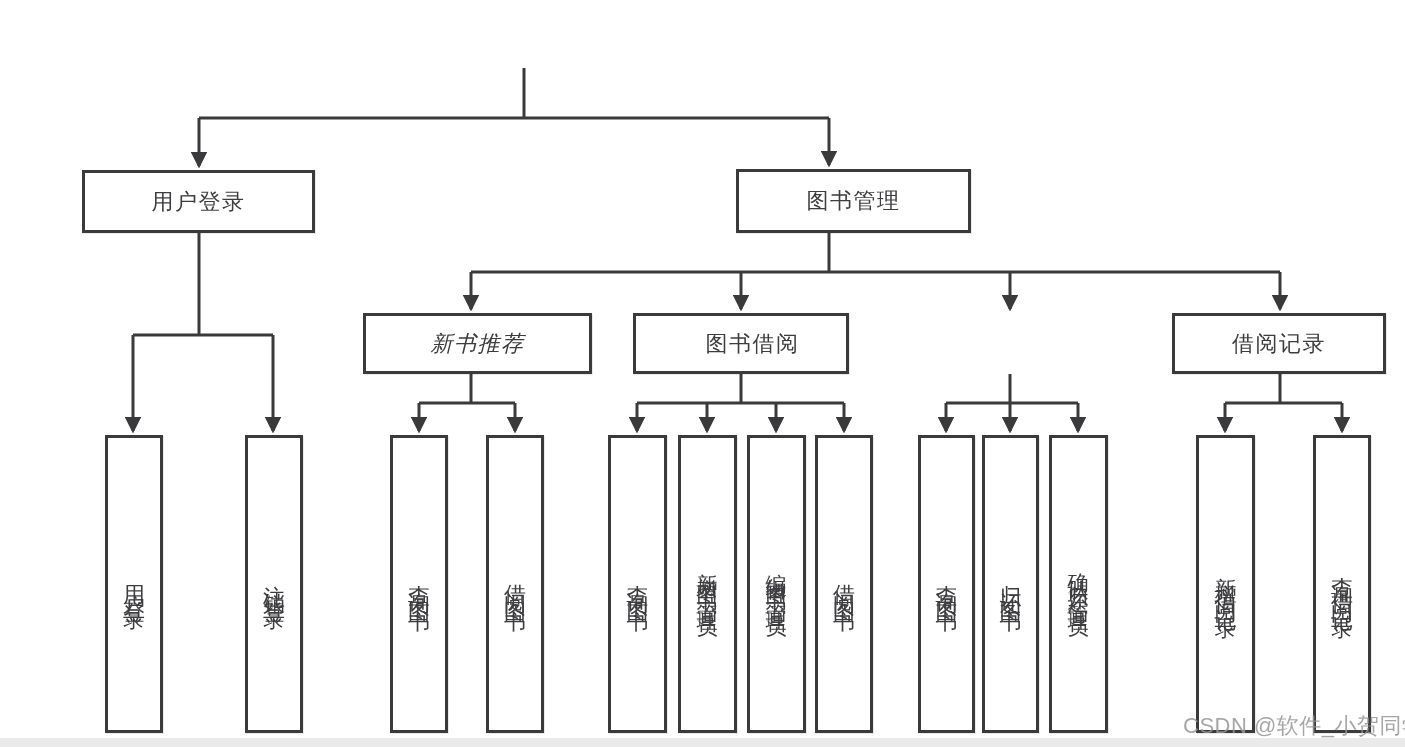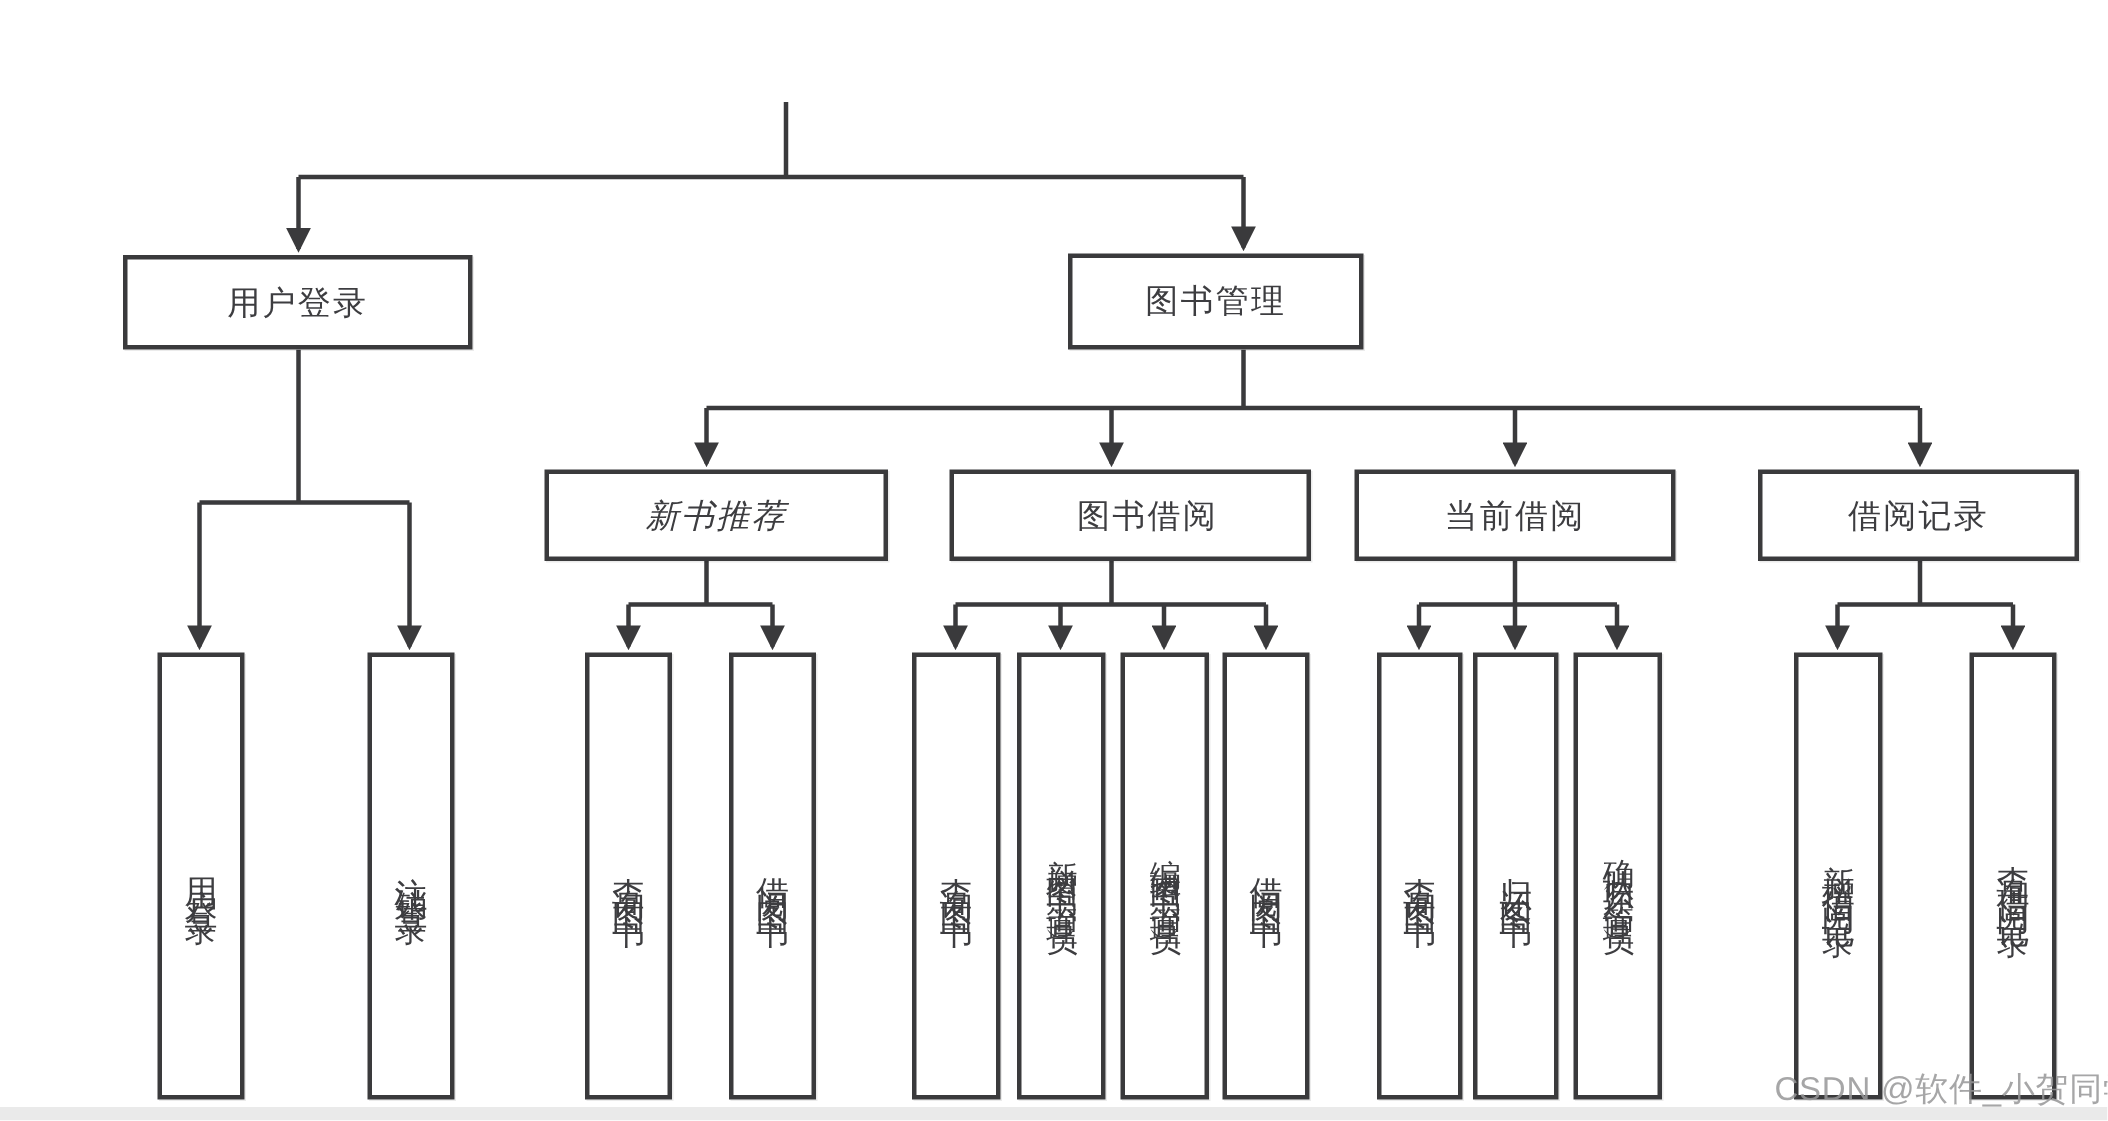--- a/index.html
+++ b/index.html
@@ -12,24 +12,24 @@
   svg.wires{position:absolute;left:0;top:0;z-index:1;}
   .node{
     position:absolute;background:#ffffff;border:3px solid #3a3a3c;
     display:flex;align-items:center;justify-content:center;
     color:#3d3d40;z-index:2;box-sizing:border-box;
     box-shadow:1px 1px 0 rgba(0,0,0,0.08);
   }
   .hnode{font-size:22px;letter-spacing:1.5px;white-space:nowrap;}
   .root{left:21px;top:10px;width:1000px;height:58px;font-size:23px;}
   .n-user-login{left:82px;top:170px;width:233px;height:63px;}
-  .n-book-mgmt{left:712px;top:169px;width:197px;height:64px;}
+  .n-book-mgmt{left:736px;top:169px;width:235px;height:64px;}
   .lvl3{top:313px;height:61px;}
   .n-new-book{left:363px;width:229px;font-style:italic;}
-  .n-book-borrow{left:633px;width:241px;padding-left:23px;}
+  .n-book-borrow{left:633px;width:216px;padding-left:23px;}
   .n-cur-borrow{left:903px;width:214px;}
   .n-borrow-rec{left:1172px;width:214px;}
   .leaf{
     top:435px;height:298px;
   }
   .leaf .vtext{
     writing-mode:vertical-rl;text-orientation:mixed;
     font-size:22px;letter-spacing:0.38em;line-height:1;
     white-space:nowrap;
   }
@@ -109,23 +109,20 @@
   <div class="node hnode n-book-mgmt">
     <span>图书管理</span>
   </div>
 
   <div class="node hnode lvl3 n-new-book">
     <span>新书推荐</span>
   </div>
   <div class="node hnode lvl3 n-book-borrow">
     <span>图书借阅</span>
   </div>
-  <div class="node hnode lvl3 n-cur-borrow">
-    <span>当前借阅</span>
-  </div>
   <div class="node hnode lvl3 n-borrow-rec">
     <span>借阅记录</span>
   </div>
 
   <div class="node leaf lf0">
     <span class="vtext">用户登录</span>
   </div>
   <div class="node leaf lf1">
     <span class="vtext">注销登录</span>
   </div>

